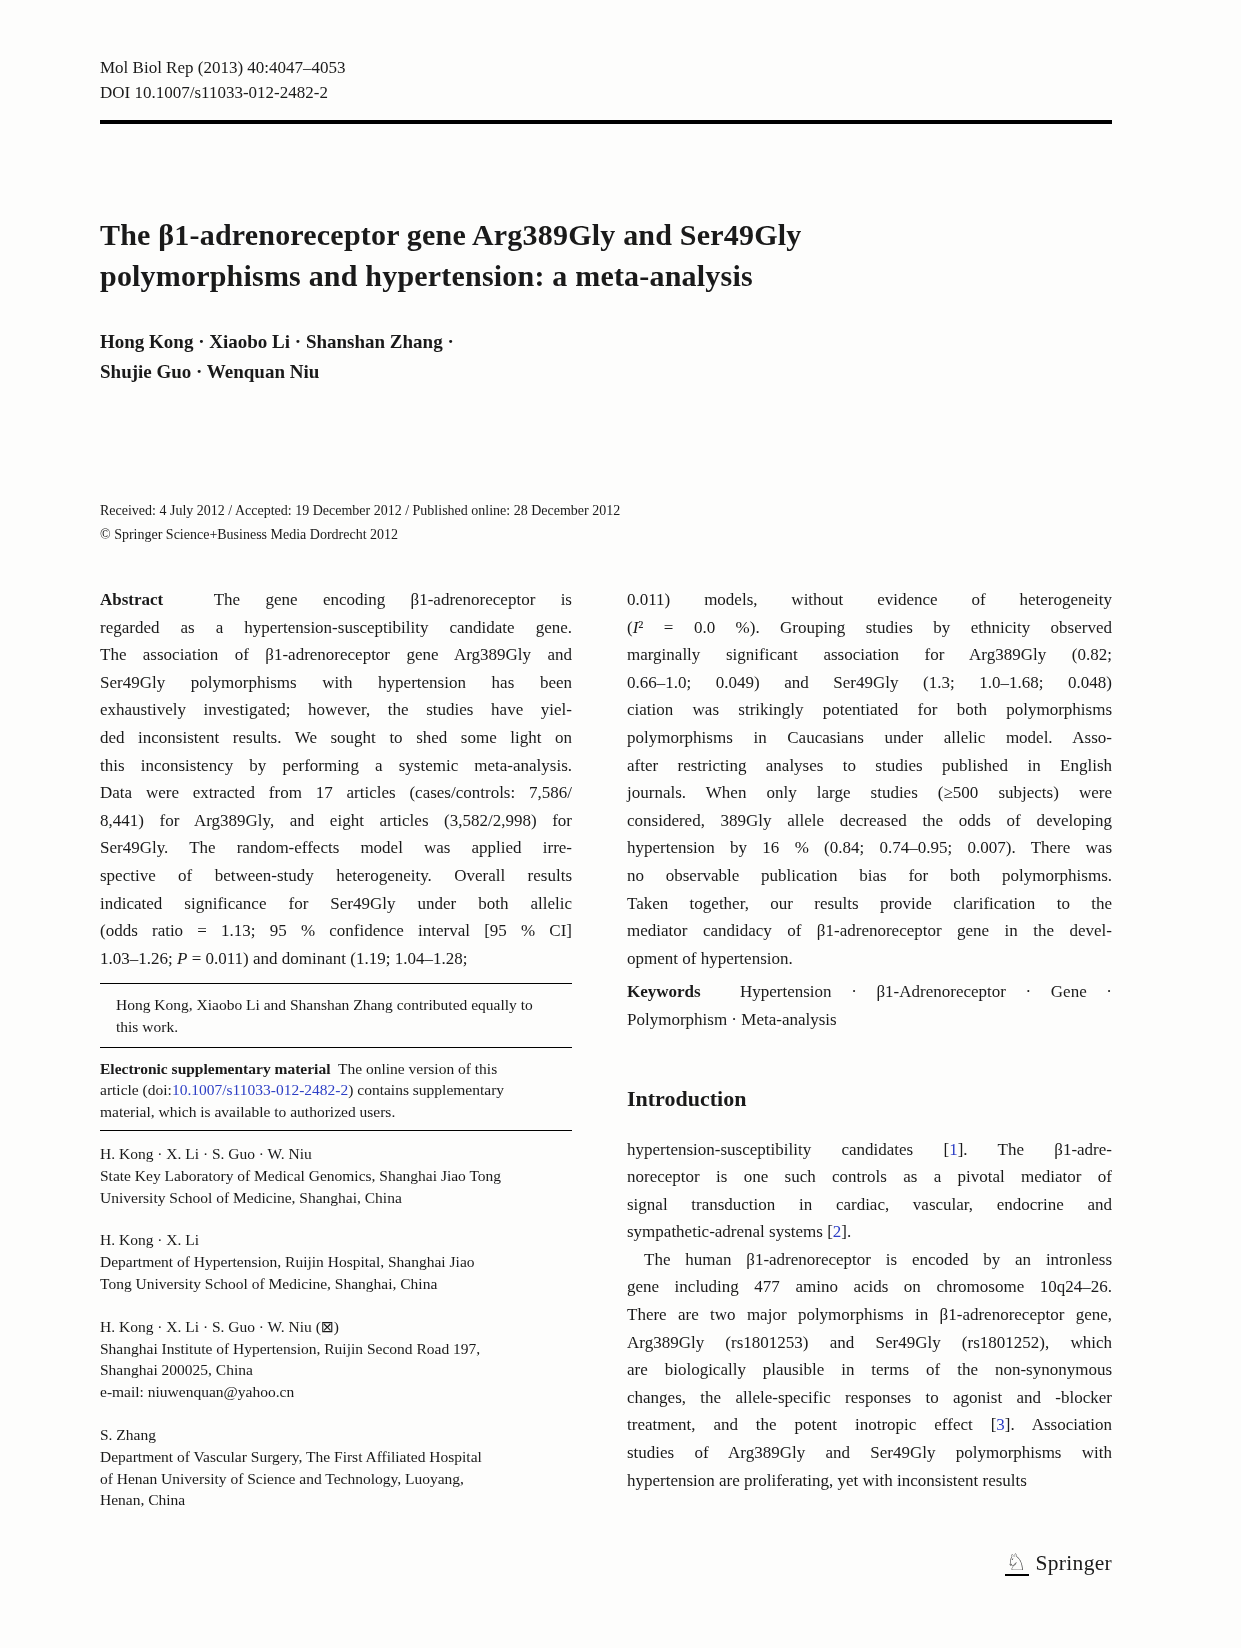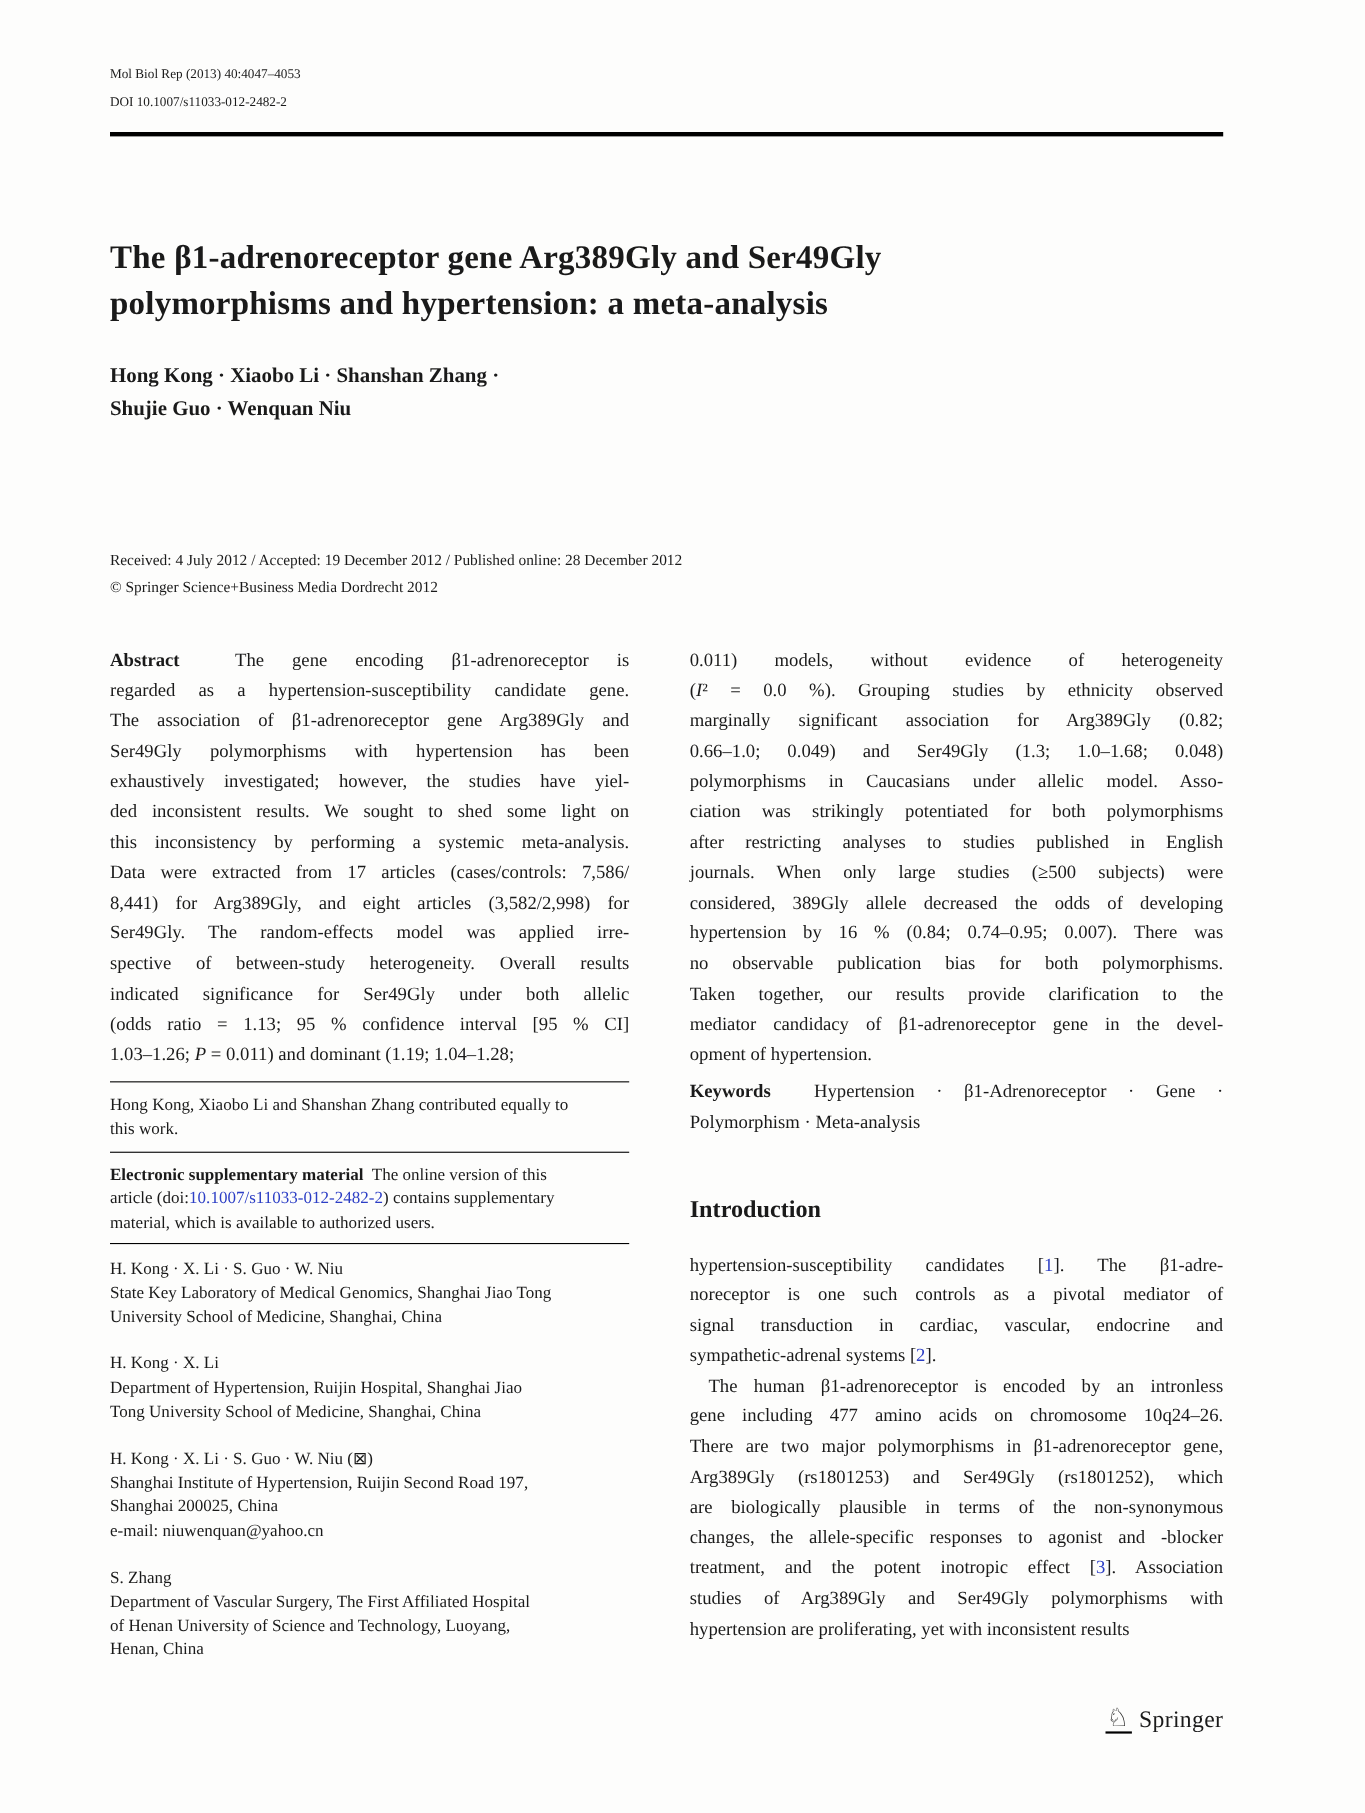--- a/index.html
+++ b/index.html
@@ -2,38 +2,38 @@
 <html style="--link-color: #2c3ec5;"><head>
 <meta charset="utf-8">
 <style>
   * { margin:0; padding:0; box-sizing:border-box; }
   html,body { background:#e8e8e8; }
   .page {
     position:relative; width:1241px; height:1648px; margin:0 auto;
     background:#fdfdfc; color:#1a1a1a; overflow:hidden;
     font-family:"Liberation Serif", serif;
   }
-  .jheader { position:absolute; left:100px; top:55px; font-size:12px; line-height:25px; }
+  .jheader { position:absolute; left:100px; top:55px; font-size:17px; line-height:25px; }
   .rule-top { position:absolute; left:100px; top:120px; width:1012px; height:4px; background:#000; }
   .title { position:absolute; left:100px; top:214px; width:1012px; font-weight:700; font-size:30px; line-height:41px; letter-spacing:.2px; }
   .authors { position:absolute; left:100px; top:327px; font-weight:700; font-size:19px; line-height:30px; }
   .meta { position:absolute; left:100px; top:499px; font-size:14px; line-height:24px; }
   .col { position:absolute; top:586px; font-size:17px; line-height:27.6px; }
   .colL { left:100px; width:472px; }
   .colR { left:627px; width:485px; }
   .ln { text-align:justify; text-align-last:justify; text-justify:inter-word; }
   .ln.last { text-align-last:left; }
   .lnk { color:var(--link-color); }
   .kw { margin-top:6px; }
   .section-heading { margin-top:51px; font-weight:700; font-size:22px; line-height:28px; }
   .para1 { margin-top:23px; }
   .indent-first .ln:first-child { text-indent:17px; }
   .footnotes { position:absolute; left:100px; top:983px; width:472px; font-size:15.5px; line-height:21.8px; }
   .fn-rule { border:0; border-top:1.5px solid #000; height:0; }
-  .fn-contrib { margin-top:10px; }
+  .fn-contrib { margin-top:10px;margin-left:16px; }
   .fn-rule2 { margin-top:9px; }
   .fn-esm { margin-top:10px; }
   .fn-rule3 { margin-top:7px; }
   .affils { margin-top:12px; }
   .affil { margin-bottom:21px; }
   .footnotes .ln { text-align:left; text-align-last:left; }
   .springer { position:absolute; right:129px; top:1550px; display:flex; align-items:flex-end; font-size:21.5px; }
   .springer-icon { display:inline-block; font-size:23px; line-height:24px; border-bottom:2.5px solid #000; padding:0 2px 0 1px; margin-right:7px; font-family:"DejaVu Sans", sans-serif; }
   .springer-label { font-weight:400; letter-spacing:.3px; }
 </style>
@@ -82,22 +82,22 @@
         <div class="ln last">1.03–1.26; <i>P</i> = 0.011) and dominant (1.19; 1.04–1.28;</div>
       </div>
   </div>
 
   <div class="col colR">
     <div>
         <div class="ln">0.011) models, without evidence of heterogeneity</div>
         <div class="ln">(<i>I</i>² = 0.0 %). Grouping studies by ethnicity observed</div>
         <div class="ln">marginally significant association for Arg389Gly (0.82;</div>
         <div class="ln">0.66–1.0; 0.049) and Ser49Gly (1.3; 1.0–1.68; 0.048)</div>
+        <div class="ln">ciation was strikingly potentiated for both polymorphisms</div>
         <div class="ln">polymorphisms in Caucasians under allelic model. Asso-</div>
-        <div class="ln">ciation was strikingly potentiated for both polymorphisms</div>
         <div class="ln">after restricting analyses to studies published in English</div>
         <div class="ln">journals. When only large studies (≥500 subjects) were</div>
         <div class="ln">considered, 389Gly allele decreased the odds of developing</div>
         <div class="ln">hypertension by 16 % (0.84; 0.74–0.95; 0.007). There was</div>
         <div class="ln">no observable publication bias for both polymorphisms.</div>
         <div class="ln">Taken together, our results provide clarification to the</div>
         <div class="ln">mediator candidacy of β1-adrenoreceptor gene in the devel-</div>
         <div class="ln last">opment of hypertension.</div>
       </div>
     <div class="kw">

